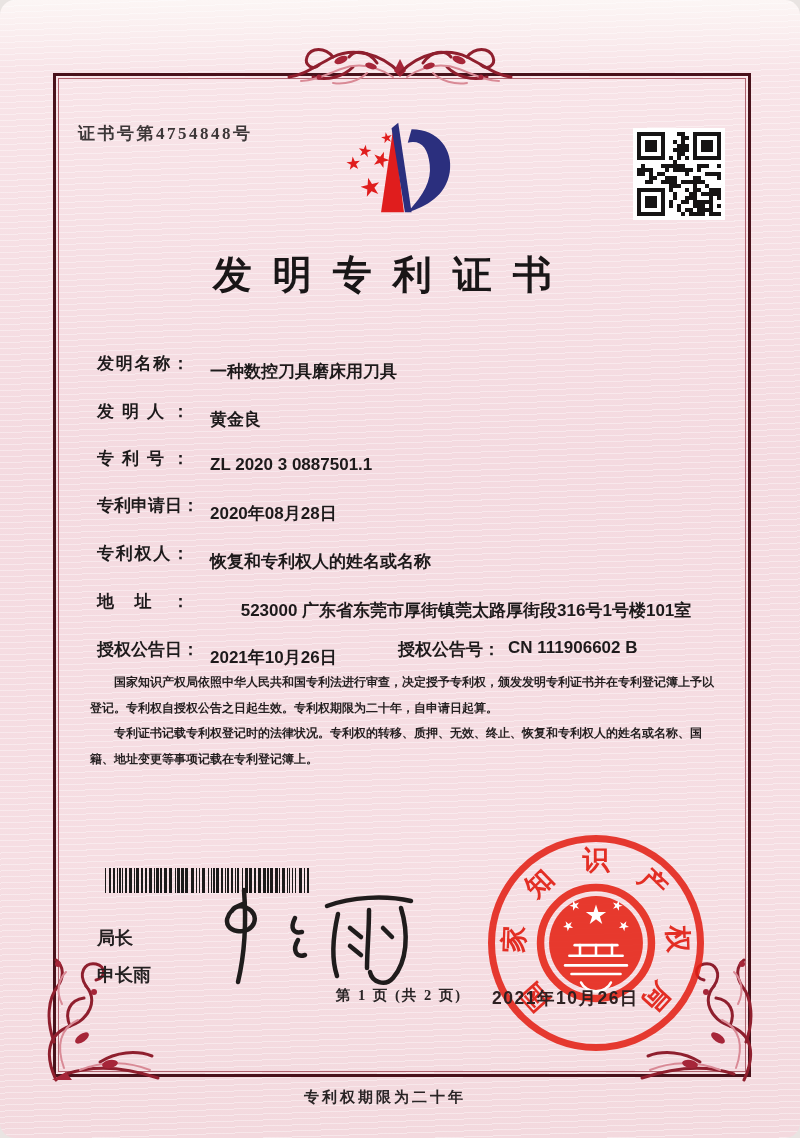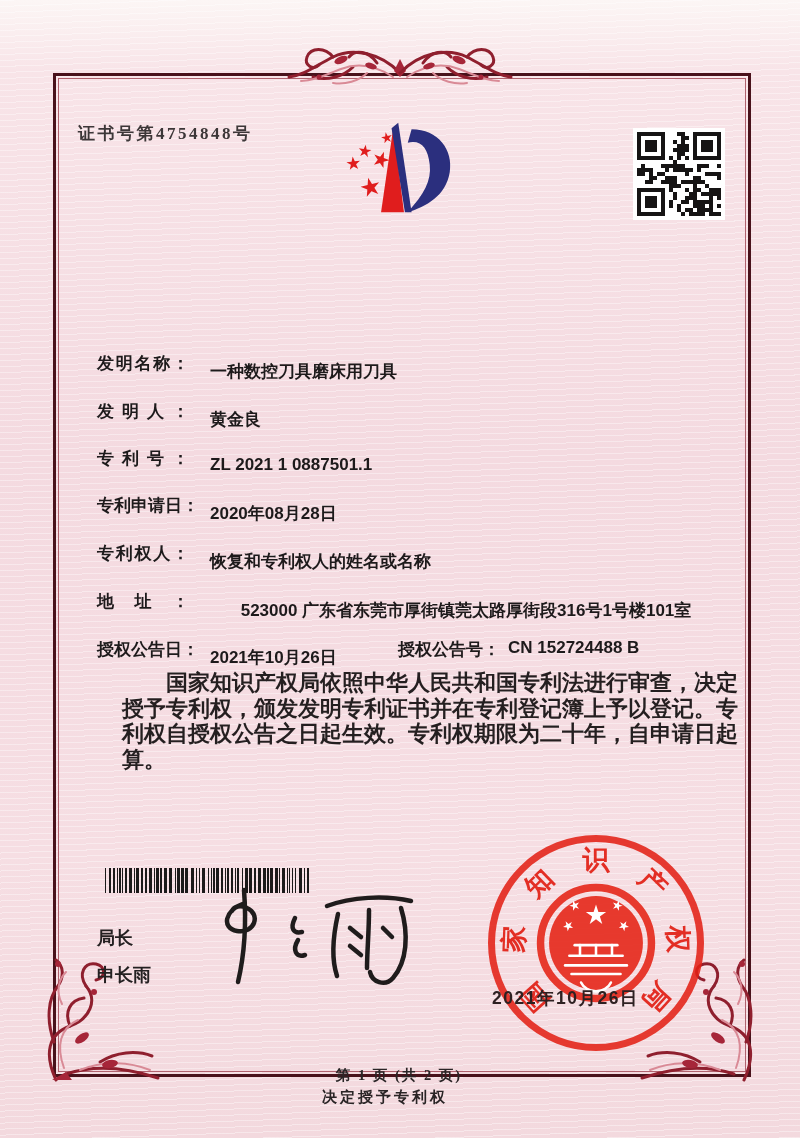--- a/index.html
+++ b/index.html
@@ -1,53 +1,53 @@
 <!DOCTYPE html>
 <html><head>
 <meta charset="utf-8">
 <style>
   html,body{margin:0;padding:0;background:#e9e4e2;}
   .page{
     position:relative;width:800px;height:1138px;margin:0 auto;overflow:hidden;
     background:linear-gradient(180deg,#fcf6f5 0px,#f8e4e8 70px,#f4dae0 40%,#f6dee3 75%,#f3d9de 100%);
-    font-family:"Liberation Sans",sans-serif;color:#231f20;
+    font-family:"Liberation Sans",sans-serif;color:#231f20;border-radius:15px;
   }
   .page::before{content:"";position:absolute;inset:0;pointer-events:none;
     background:repeating-linear-gradient(178deg,rgba(255,255,255,.55) 0 1px,rgba(255,255,255,0) 1px 6px);
     opacity:.7;}
   .frame{position:absolute;left:53px;top:73px;width:692px;height:998px;border:3px solid #49121b;}
   .frame .inner-line{position:absolute;inset:2px;border:1px solid #b0626e;}
   .cert-no{position:absolute;left:78px;top:122px;font-family:"Liberation Serif",serif;
     font-size:17px;letter-spacing:2.5px;color:#3c3738;font-weight:600;}
   .logo{position:absolute;left:341px;top:102px;}
   .qr-wrap{position:absolute;left:633px;top:128px;width:92px;height:92px;background:#fff;
     display:flex;align-items:center;justify-content:center;}
   .title{position:absolute;left:50%;top:248px;transform:translateX(-52%);margin:0;white-space:nowrap;
     font-family:"Liberation Serif",serif;font-size:39px;font-weight:700;letter-spacing:21px;color:#191617;}
   .frow{position:absolute;left:97px;font-size:17px;font-weight:700;color:#1d1a1b;}
   .jlabel{display:inline-flex;justify-content:space-between;width:92px;vertical-align:top;}
   .fvalue{position:absolute;left:113px;top:8px;white-space:nowrap;}
   .fvalue.wrap{white-space:normal;width:512px;line-height:26px;text-align:center;}
   .pair2-label{position:absolute;left:301px;top:0;}
   .pair2-value{position:absolute;left:411px;top:0;white-space:nowrap;}
   .body-text{position:absolute;left:90px;top:670px;width:630px;
-    font-family:"Liberation Serif",serif;font-size:22px;font-weight:600;line-height:25.5px;color:#241f20;margin-left:32px;}
+    font-family:"Liberation Serif",serif;font-size:12px;font-weight:600;line-height:25.5px;color:#241f20;}
   .body-text p{margin:0;text-indent:2em;}
   .barcode{position:absolute;left:105px;top:868px;}
   .director{position:absolute;left:97px;top:920px;font-size:18px;font-weight:700;line-height:37px;color:#242021;font-family:Liberation Serif, serif;}
   .signature{position:absolute;left:203px;top:882px;}
   .seal{position:absolute;left:488px;top:835px;width:216px;height:216px;border-radius:50%;
     border:7px solid rgba(227,33,22,.88);box-sizing:border-box;}
   .seal-chars{position:absolute;left:50%;top:50%;width:0;height:0;}
   .seal-chars span{position:absolute;left:-15px;top:-18px;width:30px;height:34px;text-align:center;
     font-size:27px;font-weight:700;color:rgba(225,30,20,.92);font-family:"Liberation Serif",serif;}
   .emblem{position:absolute;left:37px;top:37px;}
   .seal-date{position:absolute;left:492px;top:986px;font-size:17.5px;font-weight:700;
     letter-spacing:1.5px;color:#2e2122;}
-  .page-no{position:absolute;left:53px;top:1066px;width:692px;text-align:center;
+  .page-no{position:absolute;left:53px;top:986px;width:692px;text-align:center;
     font-size:14.5px;font-weight:600;color:#2a2526;letter-spacing:2px;font-family:"Liberation Serif",serif;}
   .back-note{position:absolute;left:0;top:1088px;width:770px;text-align:center;
     font-family:"Liberation Serif",serif;font-size:15px;font-weight:600;color:#2a2526;letter-spacing:3px;}
   .orn{position:absolute;pointer-events:none;}
   .orn-top{left:283px;top:33px;}
   .orn-bl{left:36px;top:942px;}
   .orn-br{left:632px;top:942px;transform:scaleX(-1);}
 </style>
 </head>
 <body>
@@ -387,20 +387,21 @@
         <rect x="13" y="20" width="1" height="1" fill="#161414"></rect>
         <rect x="14" y="20" width="1" height="1" fill="#161414"></rect>
         <rect x="15" y="20" width="1" height="1" fill="#161414"></rect>
         <rect x="16" y="20" width="1" height="1" fill="#161414"></rect>
         <rect x="18" y="20" width="1" height="1" fill="#161414"></rect>
         <rect x="19" y="20" width="1" height="1" fill="#161414"></rect>
         <rect x="20" y="20" width="1" height="1" fill="#161414"></rect>
       </svg>
   </div>
 
+  <h1 class="title">发明专利证书</h1>
 
   <div class="frow" style="top:352px">
     <span class="jlabel">
         <span>发</span>
         <span>明</span>
         <span>名</span>
         <span>称</span>
         <span>：</span>
       </span>
     <span class="fvalue">一种数控刀具磨床用刀具</span>
@@ -414,21 +415,21 @@
       </span>
     <span class="fvalue">黄金良</span>
   </div>
   <div class="frow" style="top:447px">
     <span class="jlabel">
         <span>专</span>
         <span>利</span>
         <span>号</span>
         <span>：</span>
       </span>
-    <span class="fvalue">ZL 2021 1 0887501.1</span>
+    <span class="fvalue">ZL 2020 3 0887501.1</span>
   </div>
   <div class="frow" style="top:494px">
     <span class="jlabel">
         <span>专</span>
         <span>利</span>
         <span>申</span>
         <span>请</span>
         <span>日</span>
         <span>：</span>
       </span>
@@ -463,25 +464,26 @@
       </span>
     <span class="fvalue">2021年10月26日</span>
     <span class="pair2-label jlabel">
         <span>授</span>
         <span>权</span>
         <span>公</span>
         <span>告</span>
         <span>号</span>
         <span>：</span>
       </span>
-    <span class="pair2-value">CN 152724488 B</span>
+    <span class="pair2-value">CN 111906602 B</span>
   </div>
 
   <div class="body-text">
     <p>国家知识产权局依照中华人民共和国专利法进行审查，决定授予专利权，颁发发明专利证书并在专利登记簿上予以登记。专利权自授权公告之日起生效。专利权期限为二十年，自申请日起算。</p>
+    <p>专利证书记载专利权登记时的法律状况。专利权的转移、质押、无效、终止、恢复和专利权人的姓名或名称、国籍、地址变更等事项记载在专利登记簿上。</p>
   </div>
 
   <div class="barcode">
     <svg id="bar-svg" width="205" height="25" viewBox="0 0 205 25">
         <rect x="0" y="0" width="1" height="25" fill="#1c1a1a"></rect>
         <rect x="4" y="0" width="2" height="25" fill="#1c1a1a"></rect>
         <rect x="8" y="0" width="2" height="25" fill="#1c1a1a"></rect>
         <rect x="12" y="0" width="1" height="25" fill="#1c1a1a"></rect>
         <rect x="14" y="0" width="2" height="25" fill="#1c1a1a"></rect>
         <rect x="17" y="0" width="1" height="25" fill="#1c1a1a"></rect>
@@ -583,15 +585,15 @@
         <path d="M31 81 h58"></path>
         <path d="M45 62 v10 M60 62 v10 M75 62 v10"></path>
         <path d="M37 89 h46"></path>
         <path d="M46 97 a15 13 0 0 0 28 0"></path>
       </g>
     </svg>
   </div>
   <div class="seal-date">2021年10月26日</div>
 
   <div class="page-no">第 1 页 (共 2 页)</div>
-  <div class="back-note">决定授予专利权</div>
+  <div class="back-note">专利权期限为二十年</div>
 
 </div>
 
 </body></html>

